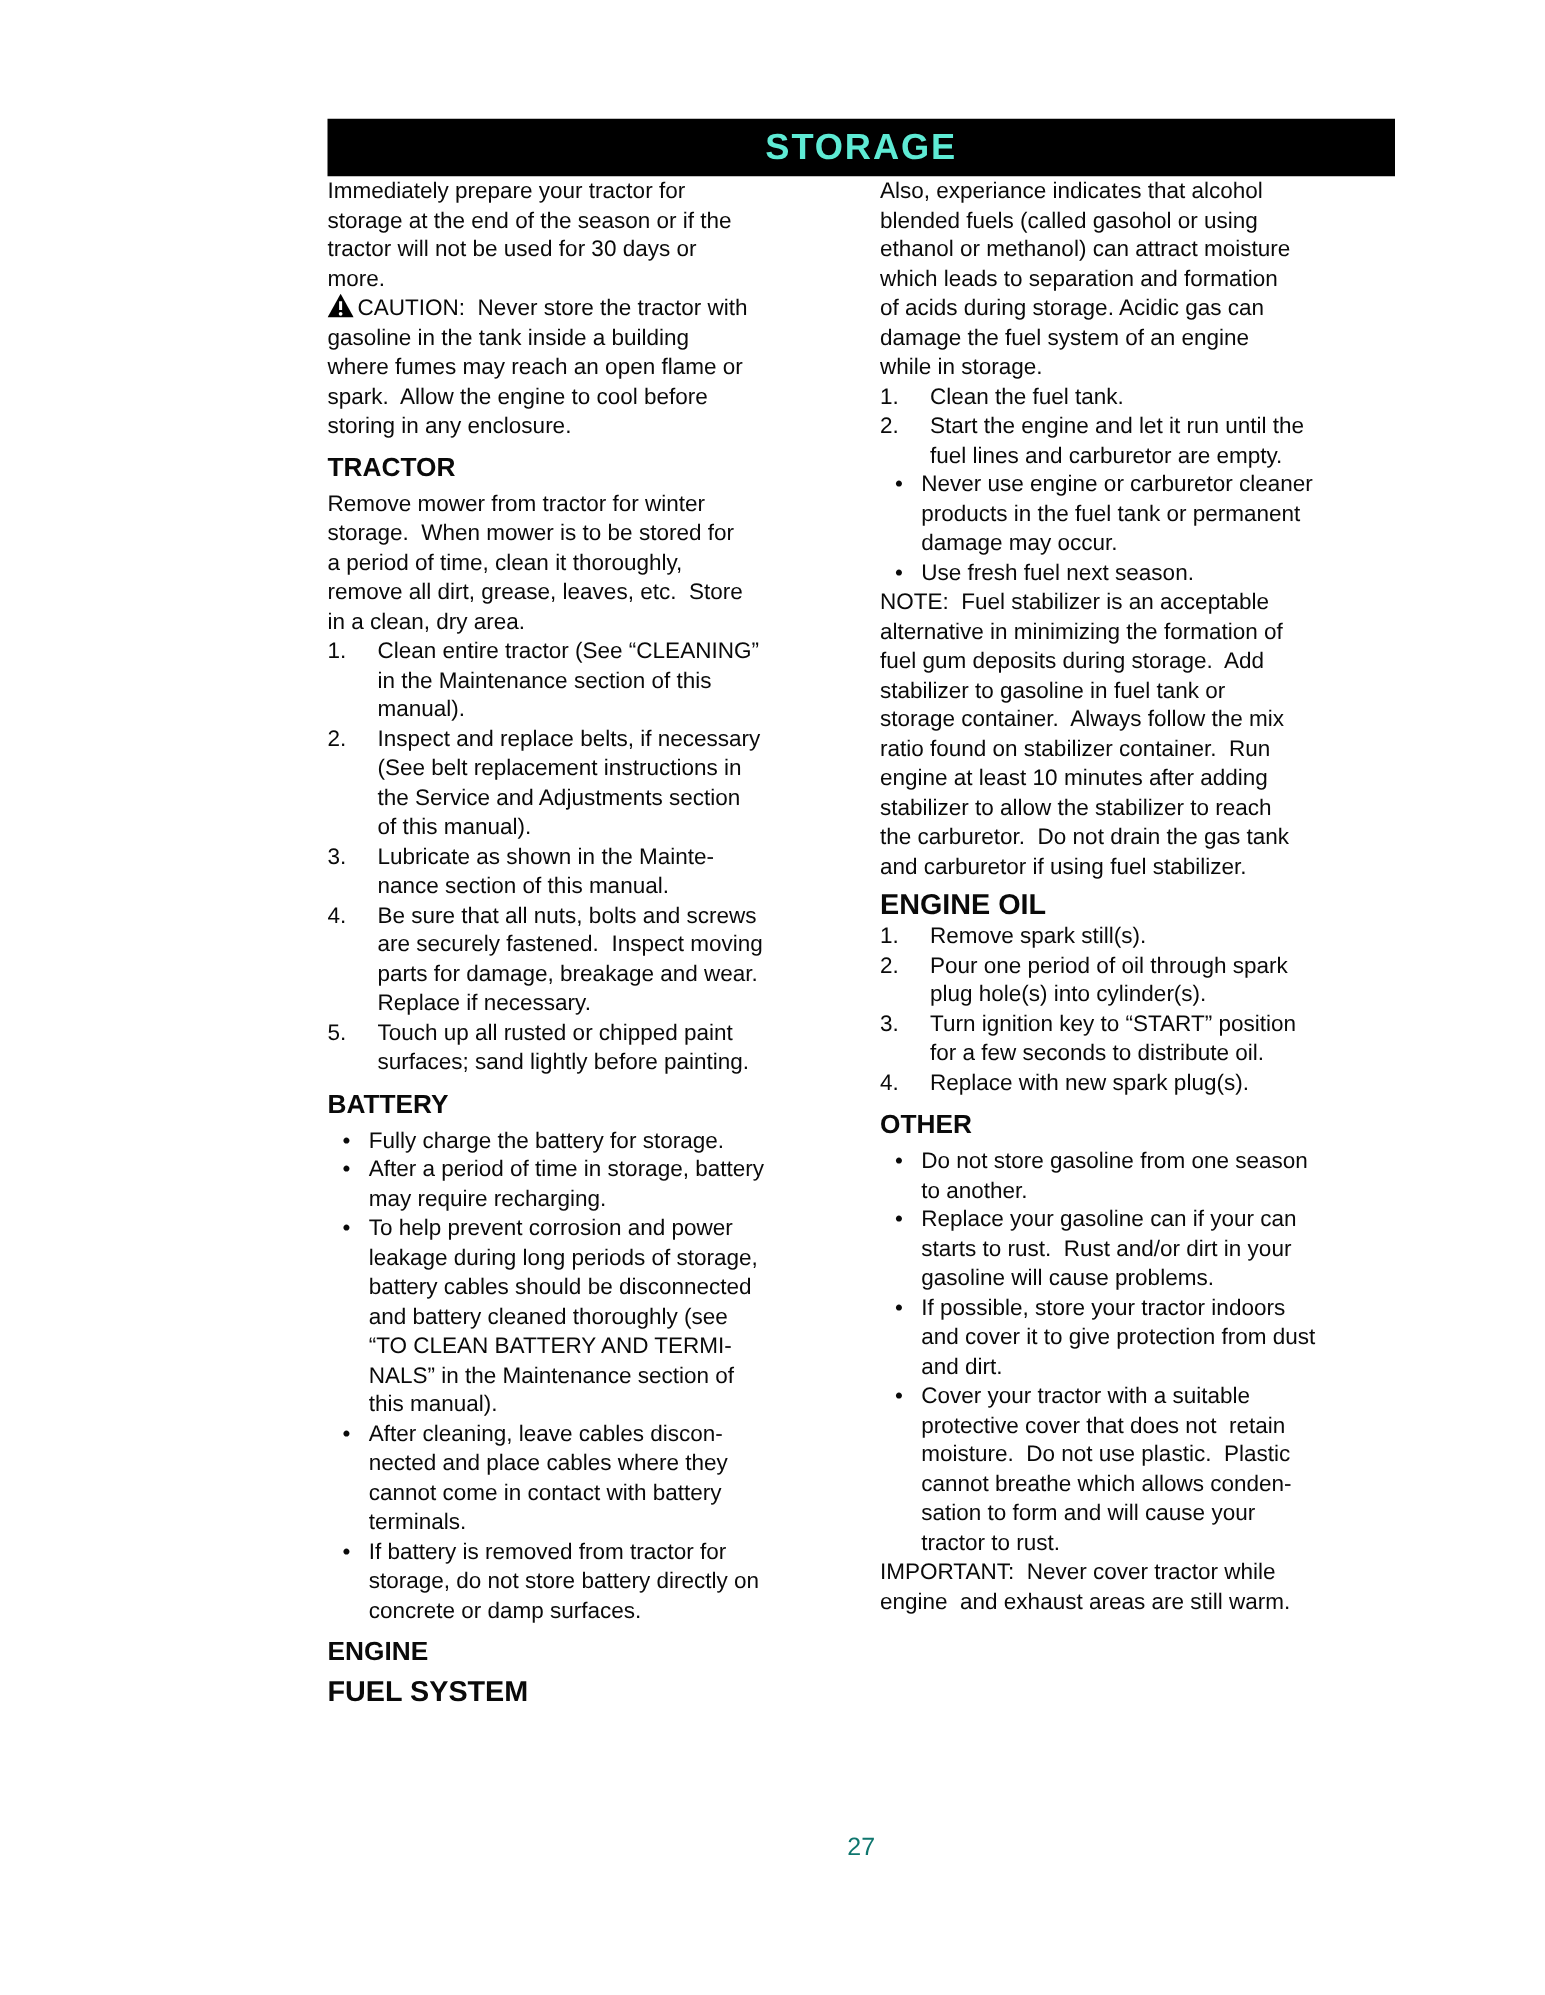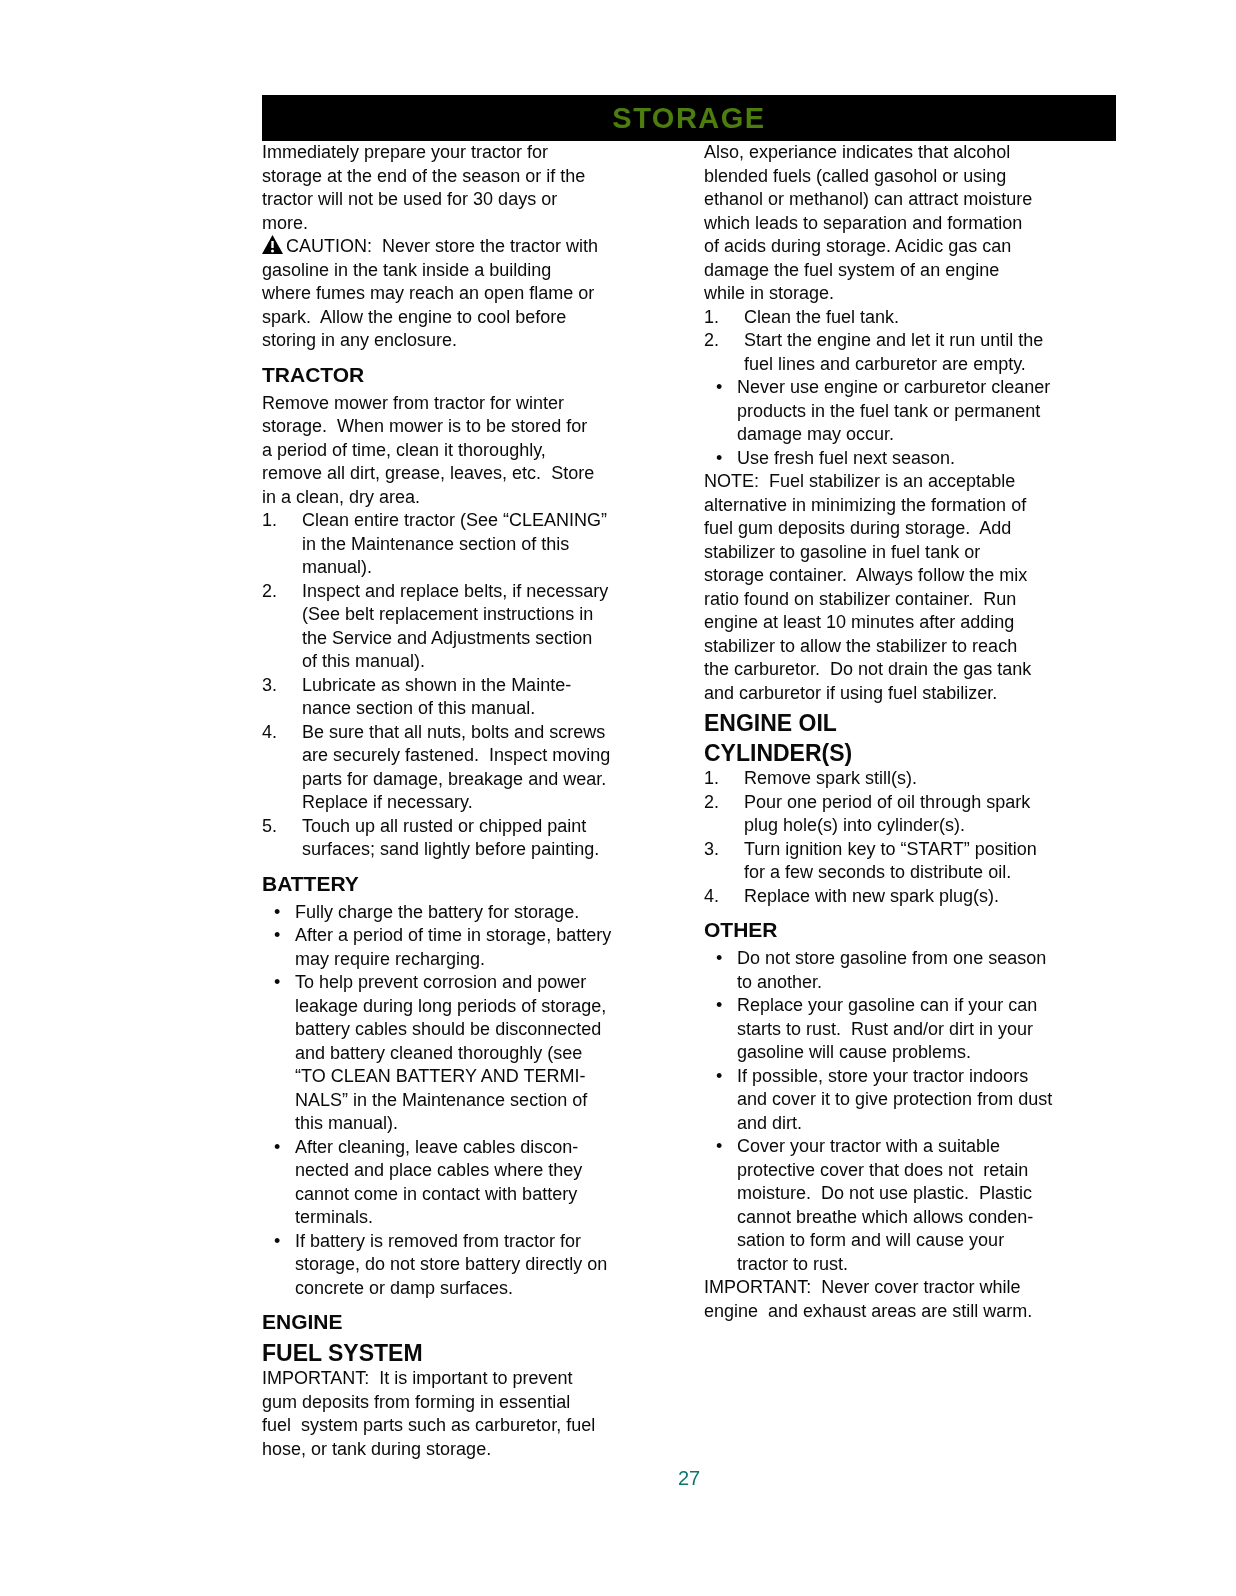--- a/index.html
+++ b/index.html
@@ -5,21 +5,21 @@
   html,body{margin:0;padding:0;}
   body{
     width:1236px;height:1596px;position:relative;background:#ffffff;
     font-family:"Liberation Sans",sans-serif;color:#0a0a0a;
     -webkit-font-smoothing:antialiased;
   }
   .page{position:absolute;left:262px;top:95px;width:854px;}
   .titlebar{
     height:46px;background:#000;display:flex;align-items:center;justify-content:center;
   }
-  .titlebar .t{color:#4d7c0f;font-weight:bold;font-size:29px;letter-spacing:1.5px;}
+  .titlebar .t{color:#5eead4;font-weight:bold;font-size:29px;letter-spacing:1.5px;}
   .cols{display:flex;gap:30px;}
   .col{width:412px;flex:0 0 412px;font-size:18px;line-height:23.5px;}
   .para{white-space:pre-wrap;}
   .lead{font-weight:normal;white-space:pre-wrap;}
   .heading{font-weight:bold;font-size:21px;line-height:26px;margin:9px 0 4px;}
   .subheading{font-weight:bold;font-size:23px;line-height:24px;margin:6px 0 2px;}
   .list{}
   .li{display:flex;align-items:flex-start;}
   .li .marker{flex:0 0 40px;}
   .li.bul .marker{flex:0 0 33px;padding-left:12px;box-sizing:border-box;}
@@ -121,24 +121,20 @@
           </div>
           <div class="li bul">
             <span class="marker">•</span>
             <span class="litext">If battery is removed from tractor for
 storage, do not store battery directly on
 concrete or damp surfaces.</span>
           </div>
         </div>
         <div class="heading">ENGINE</div>
         <div class="subheading">FUEL SYSTEM</div>
-        <div class="para"><span class="lead">IMPORTANT:</span><span class="ptext">  It is important to prevent
-gum deposits from forming in essential
-fuel  system parts such as carburetor, fuel
-hose, or tank during storage.</span></div>
       </div>
     <div class="col" id="col-right">
         <div class="para"><span class="ptext">Also, experiance indicates that alcohol
 blended fuels (called gasohol or using
 ethanol or methanol) can attract moisture
 which leads to separation and formation
 of acids during storage. Acidic gas can
 damage the fuel system of an engine
 while in storage.</span></div>
         <div class="list">
@@ -168,21 +164,20 @@
 alternative in minimizing the formation of
 fuel gum deposits during storage.  Add
 stabilizer to gasoline in fuel tank or
 storage container.  Always follow the mix
 ratio found on stabilizer container.  Run
 engine at least 10 minutes after adding
 stabilizer to allow the stabilizer to reach
 the carburetor.  Do not drain the gas tank
 and carburetor if using fuel stabilizer.</span></div>
         <div class="subheading">ENGINE OIL</div>
-        <div class="subheading">CYLINDER(S)</div>
         <div class="list">
           <div class="li">
             <span class="marker">1.</span>
             <span class="litext">Remove spark still(s).</span>
           </div>
           <div class="li">
             <span class="marker">2.</span>
             <span class="litext">Pour one period of oil through spark
 plug hole(s) into cylinder(s).</span>
           </div>

